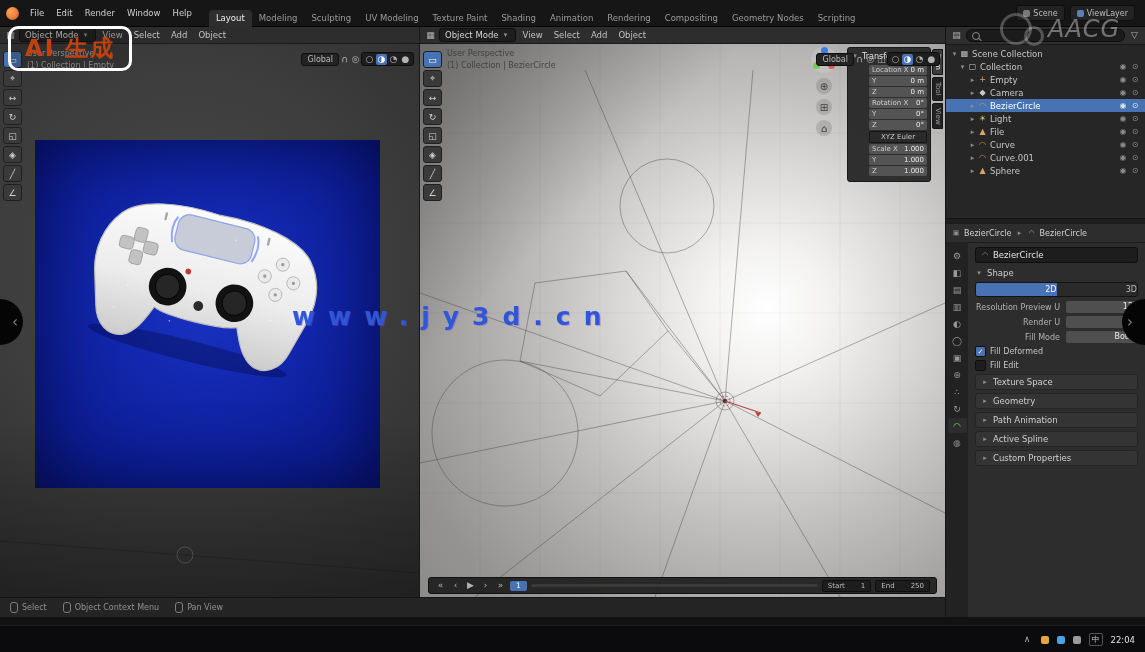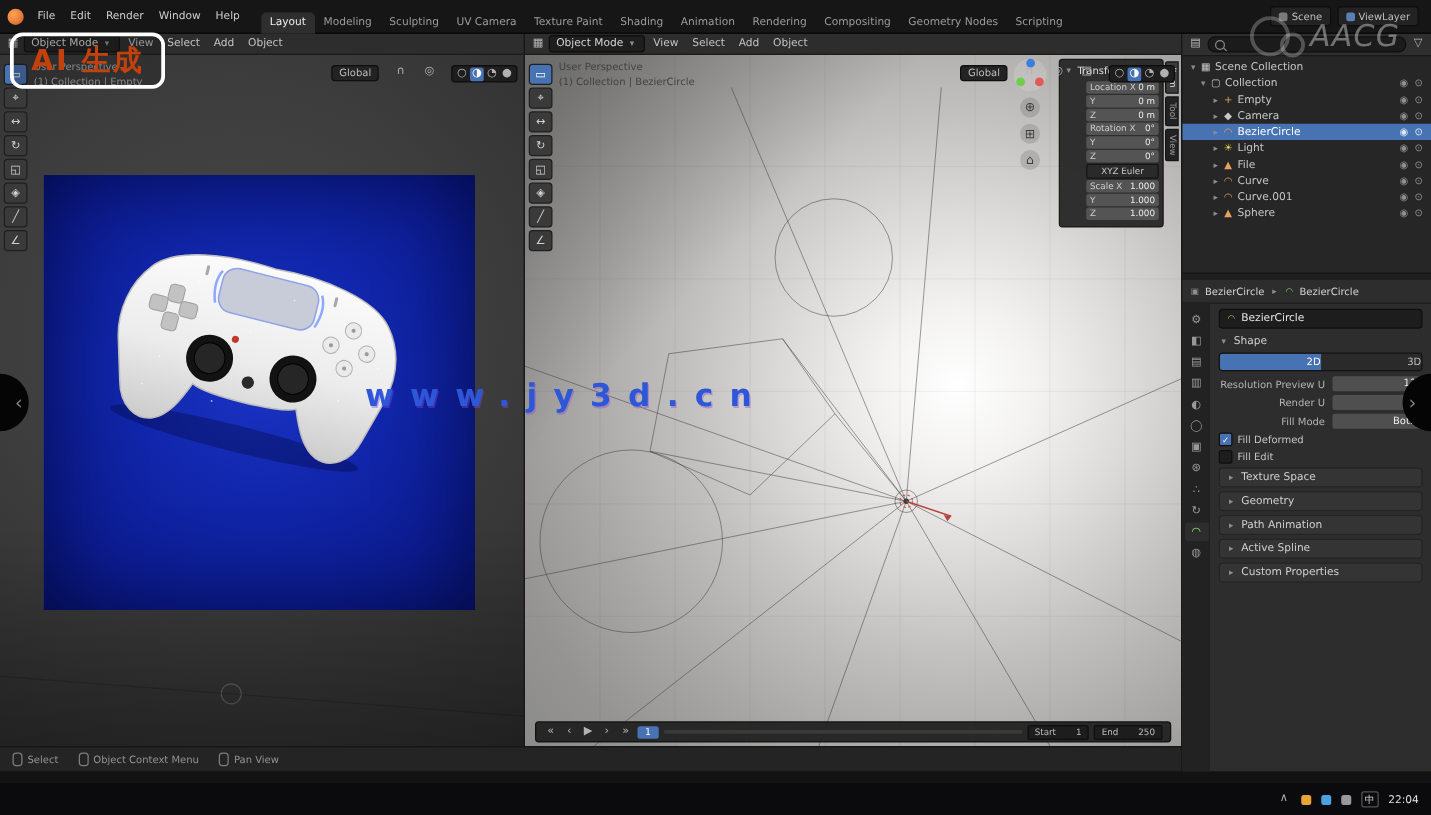--- a/index.html
+++ b/index.html
@@ -17,21 +17,21 @@
   .tb-right{margin-left:auto;display:flex;gap:5px;padding-right:4px;}
   .chip{background:#232323;border:1px solid #0e0e0e;border-radius:3px;padding:1px 6px;color:#bdbdbd;font-size:8px;display:inline-flex;align-items:center;gap:3px;height:12px;}
   .chip.sm{height:11px;padding:0 5px;}
   .ci{width:7px;height:7px;border-radius:2px;background:#7a7a7a;display:inline-block;}
   .ci2{background:#5a7fb5;}
 
   
   .ed-header{height:16px;background:#2d2d2d;border-bottom:1px solid #1b1b1b;display:flex;align-items:center;gap:3px;padding:0 5px;font-size:8.5px;position:relative;z-index:10;}
   .mode-dd{background:#1e1e1e;border:1px solid #0d0d0d;border-radius:3px;padding:0 5px;height:12px;line-height:12px;display:inline-flex;align-items:center;gap:3px;color:#d4d4d4;}
   .hm{padding:0 4px;color:#c2c2c2;}
-  .hgroup{margin-left:auto;display:flex;gap:12px;margin-top:48px;}
+  .hgroup{margin-left:auto;display:flex;gap:0;align-items:center;margin-top:48px;}
   .gi{display:inline-flex;align-items:center;justify-content:center;min-width:11px;height:11px;color:#b2b2b2;font-size:9px;line-height:1;}
   .gi.sm{font-size:7px;min-width:8px;color:#8f8f8f;}
   .gi.on{background:#4772b3;color:#fff;border-radius:2px;}
   .gi.grn{color:#8fce6a;}
   .shadegrp{display:inline-flex;gap:1px;background:#1e1e1e;border:1px solid #0d0d0d;border-radius:3px;padding:0 2px;height:12px;align-items:center;}
 
   
   .vp{position:absolute;top:27px;overflow:hidden;}
   .vp-left{left:0;width:420px;height:570px;border-right:1px solid #191919;box-sizing:border-box;}
   .vp-main{left:420px;width:525px;height:570px;}
@@ -154,21 +154,21 @@
     <span class="blogo"></span>
     <span class="menu">File</span>
     <span class="menu">Edit</span>
     <span class="menu">Render</span>
     <span class="menu">Window</span>
     <span class="menu">Help</span>
     <div class="tabs">
       <span class="tab active">Layout</span>
       <span class="tab">Modeling</span>
       <span class="tab">Sculpting</span>
-      <span class="tab">UV Camera</span>
+      <span class="tab">UV Modeling</span>
       <span class="tab">Texture Paint</span>
       <span class="tab">Shading</span>
       <span class="tab">Animation</span>
       <span class="tab">Rendering</span>
       <span class="tab">Compositing</span>
       <span class="tab">Geometry Nodes</span>
       <span class="tab">Scripting</span>
     </div>
     <div class="tb-right">
       <span class="chip">

